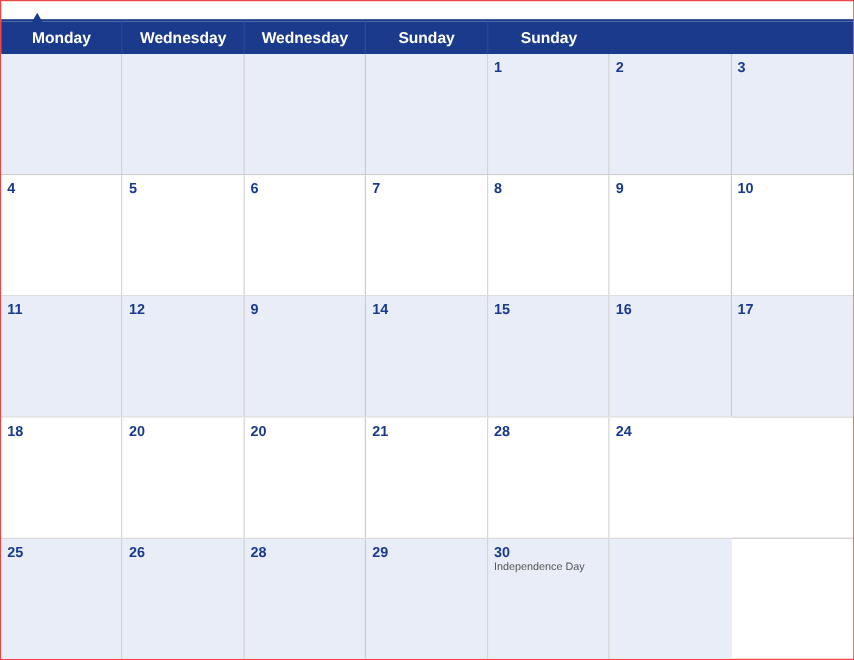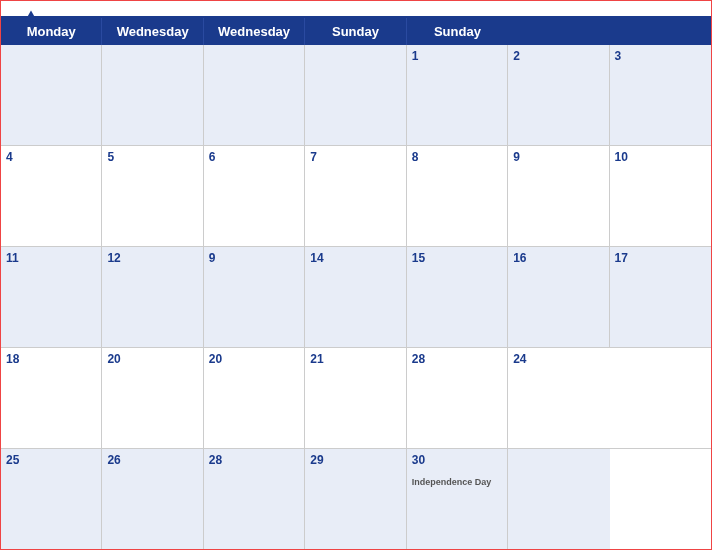--- a/index.html
+++ b/index.html
@@ -128,23 +128,22 @@
     }
     .week-row:nth-child(odd) .day-cell {
       background: #e8edf7;
     }
     .week-row:nth-child(even) .day-cell {
       background: #fff;
     }
     .holiday-label {
       font-size: 9px;
       color: #555;
-      margin-top: 10px;
+      margin-top: 0;
       line-height: 1.2;
-      font-weight: bold;
     }
   </style>
 </head>
 <body>
 
 <div class="calendar-wrapper">
   <div class="calendar-header">
     <div class="logo-area">
       <div class="logo-row">
         <div style="display:flex;flex-direction:column;align-items:flex-end;">

